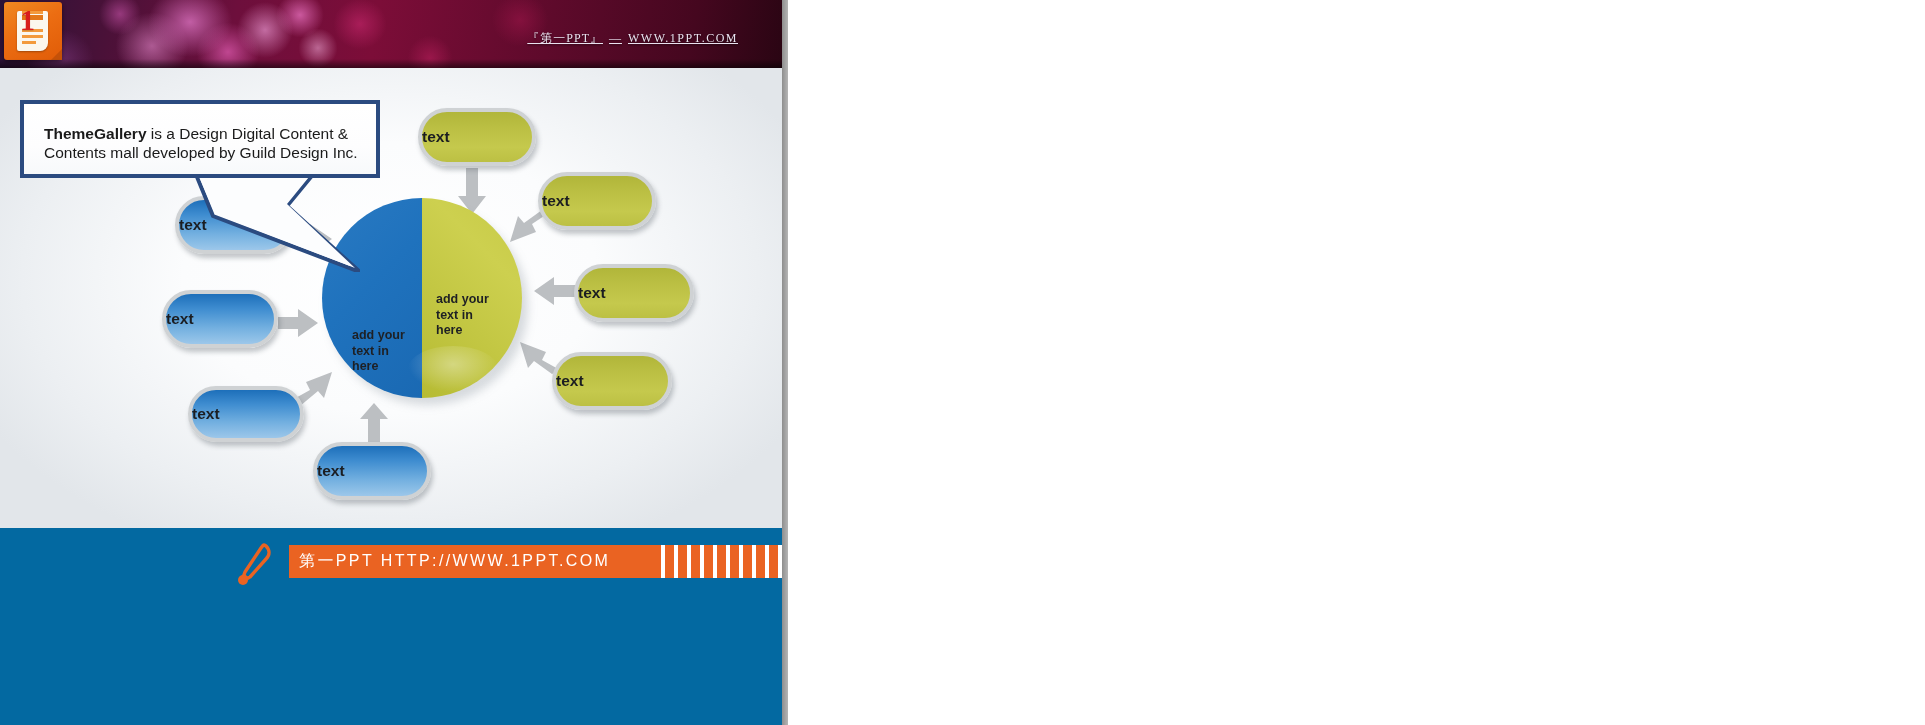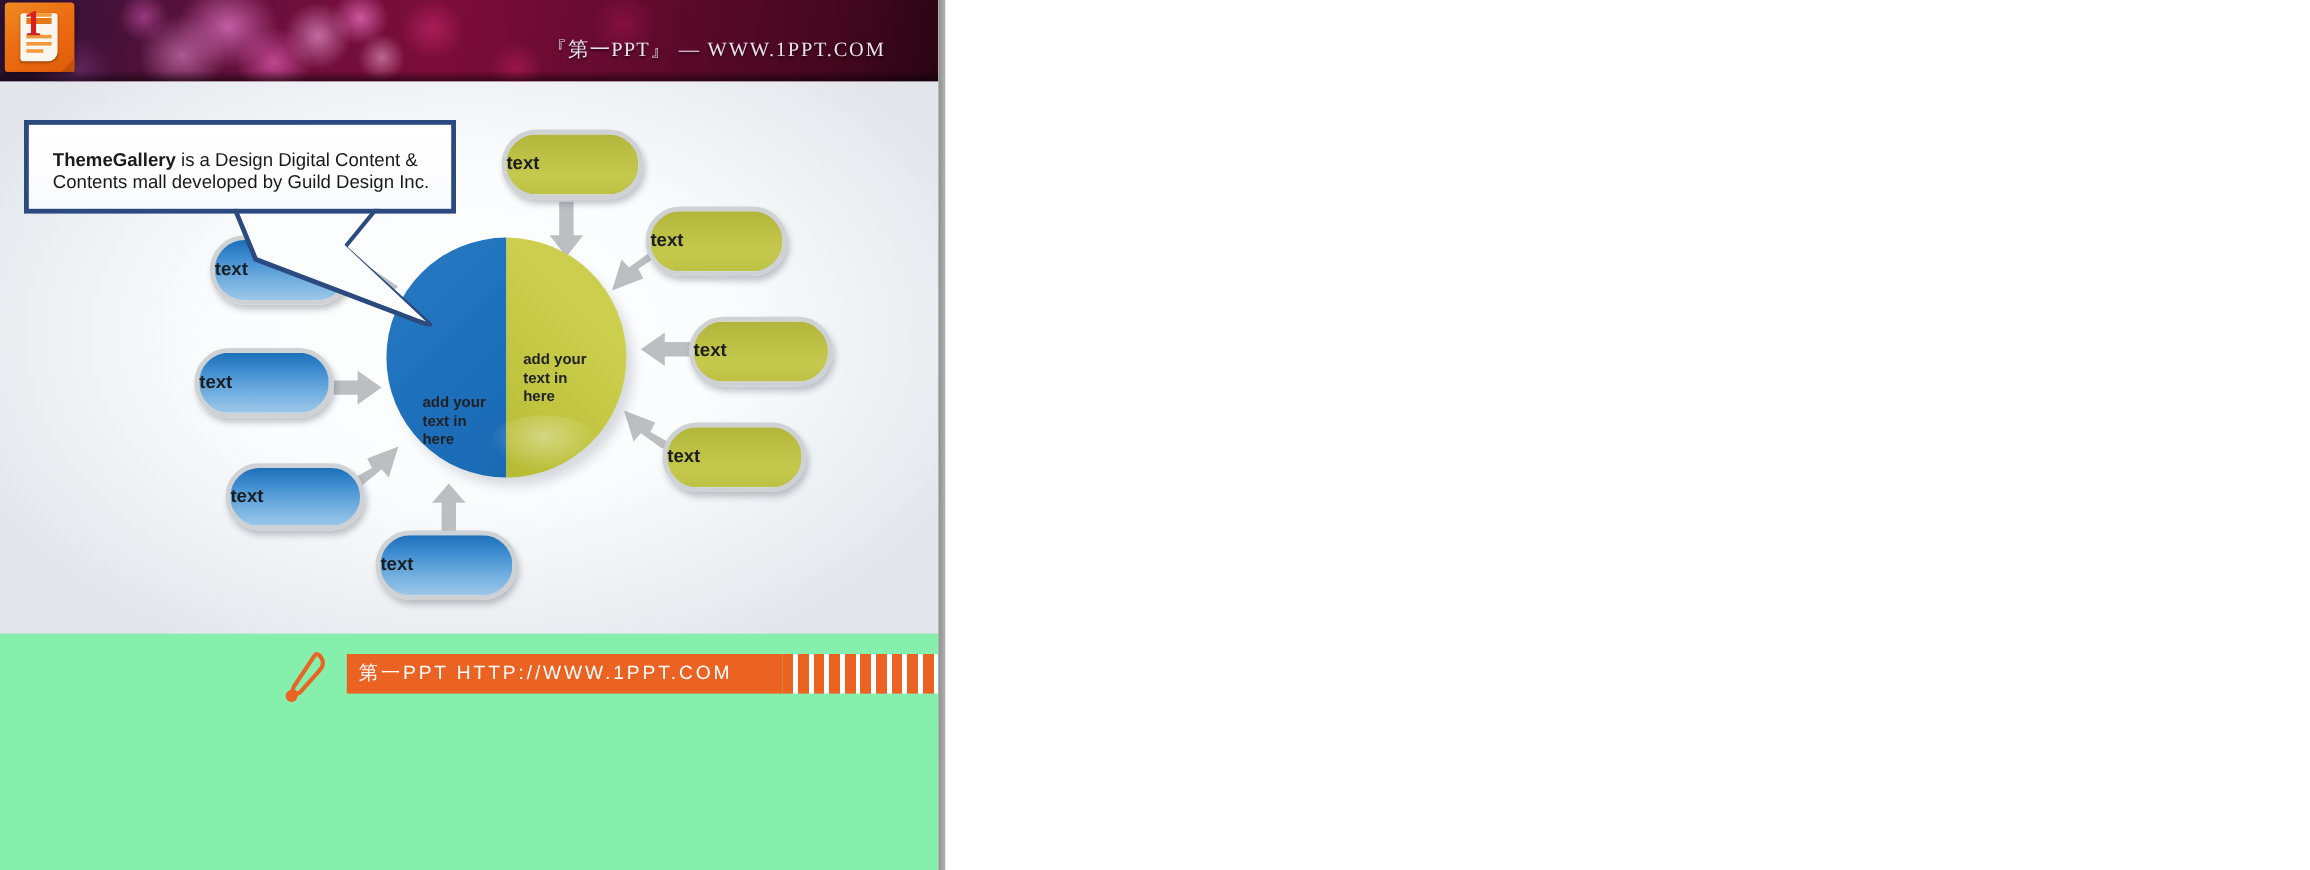--- a/index.html
+++ b/index.html
@@ -100,25 +100,26 @@
     width: 0; height: 0;
     border-left: 11px solid transparent;
     border-bottom: 11px solid #c45108;
   }
 
   .header-title {
     position: absolute;
     right: 44px;
     top: 30px;
     font-family: "Liberation Serif", serif;
-    font-size: 17px;
+    font-size: 12px;
     letter-spacing: 1px;
     color: #e9e2ef;
     white-space: nowrap;
     text-shadow: 0 1px 2px rgba(0,0,0,0.6);
+    text-decoration: underline;
   }
   .header-title .sep { margin: 0 6px; }
   .header-title .url { letter-spacing: 1.5px; }
 
   
   .slide-body {
     position: absolute;
     left: 0; top: 68px;
     width: 782px; height: 564px;
     background:
@@ -229,21 +230,21 @@
   }
 
   
   .arrow { position: absolute; z-index: 3; }
 
   
   .footer {
     position: absolute;
     left: 0; top: 528px;
     width: 782px; height: 197px;
-    background: #86efac;
+    background: #0369a1;
   }
   .footer-logo {
     position: absolute;
     left: 236px; top: 14px;
     width: 36px; height: 44px;
   }
   .footer-bar {
     position: absolute;
     left: 289px; top: 17px;
     height: 33px;

